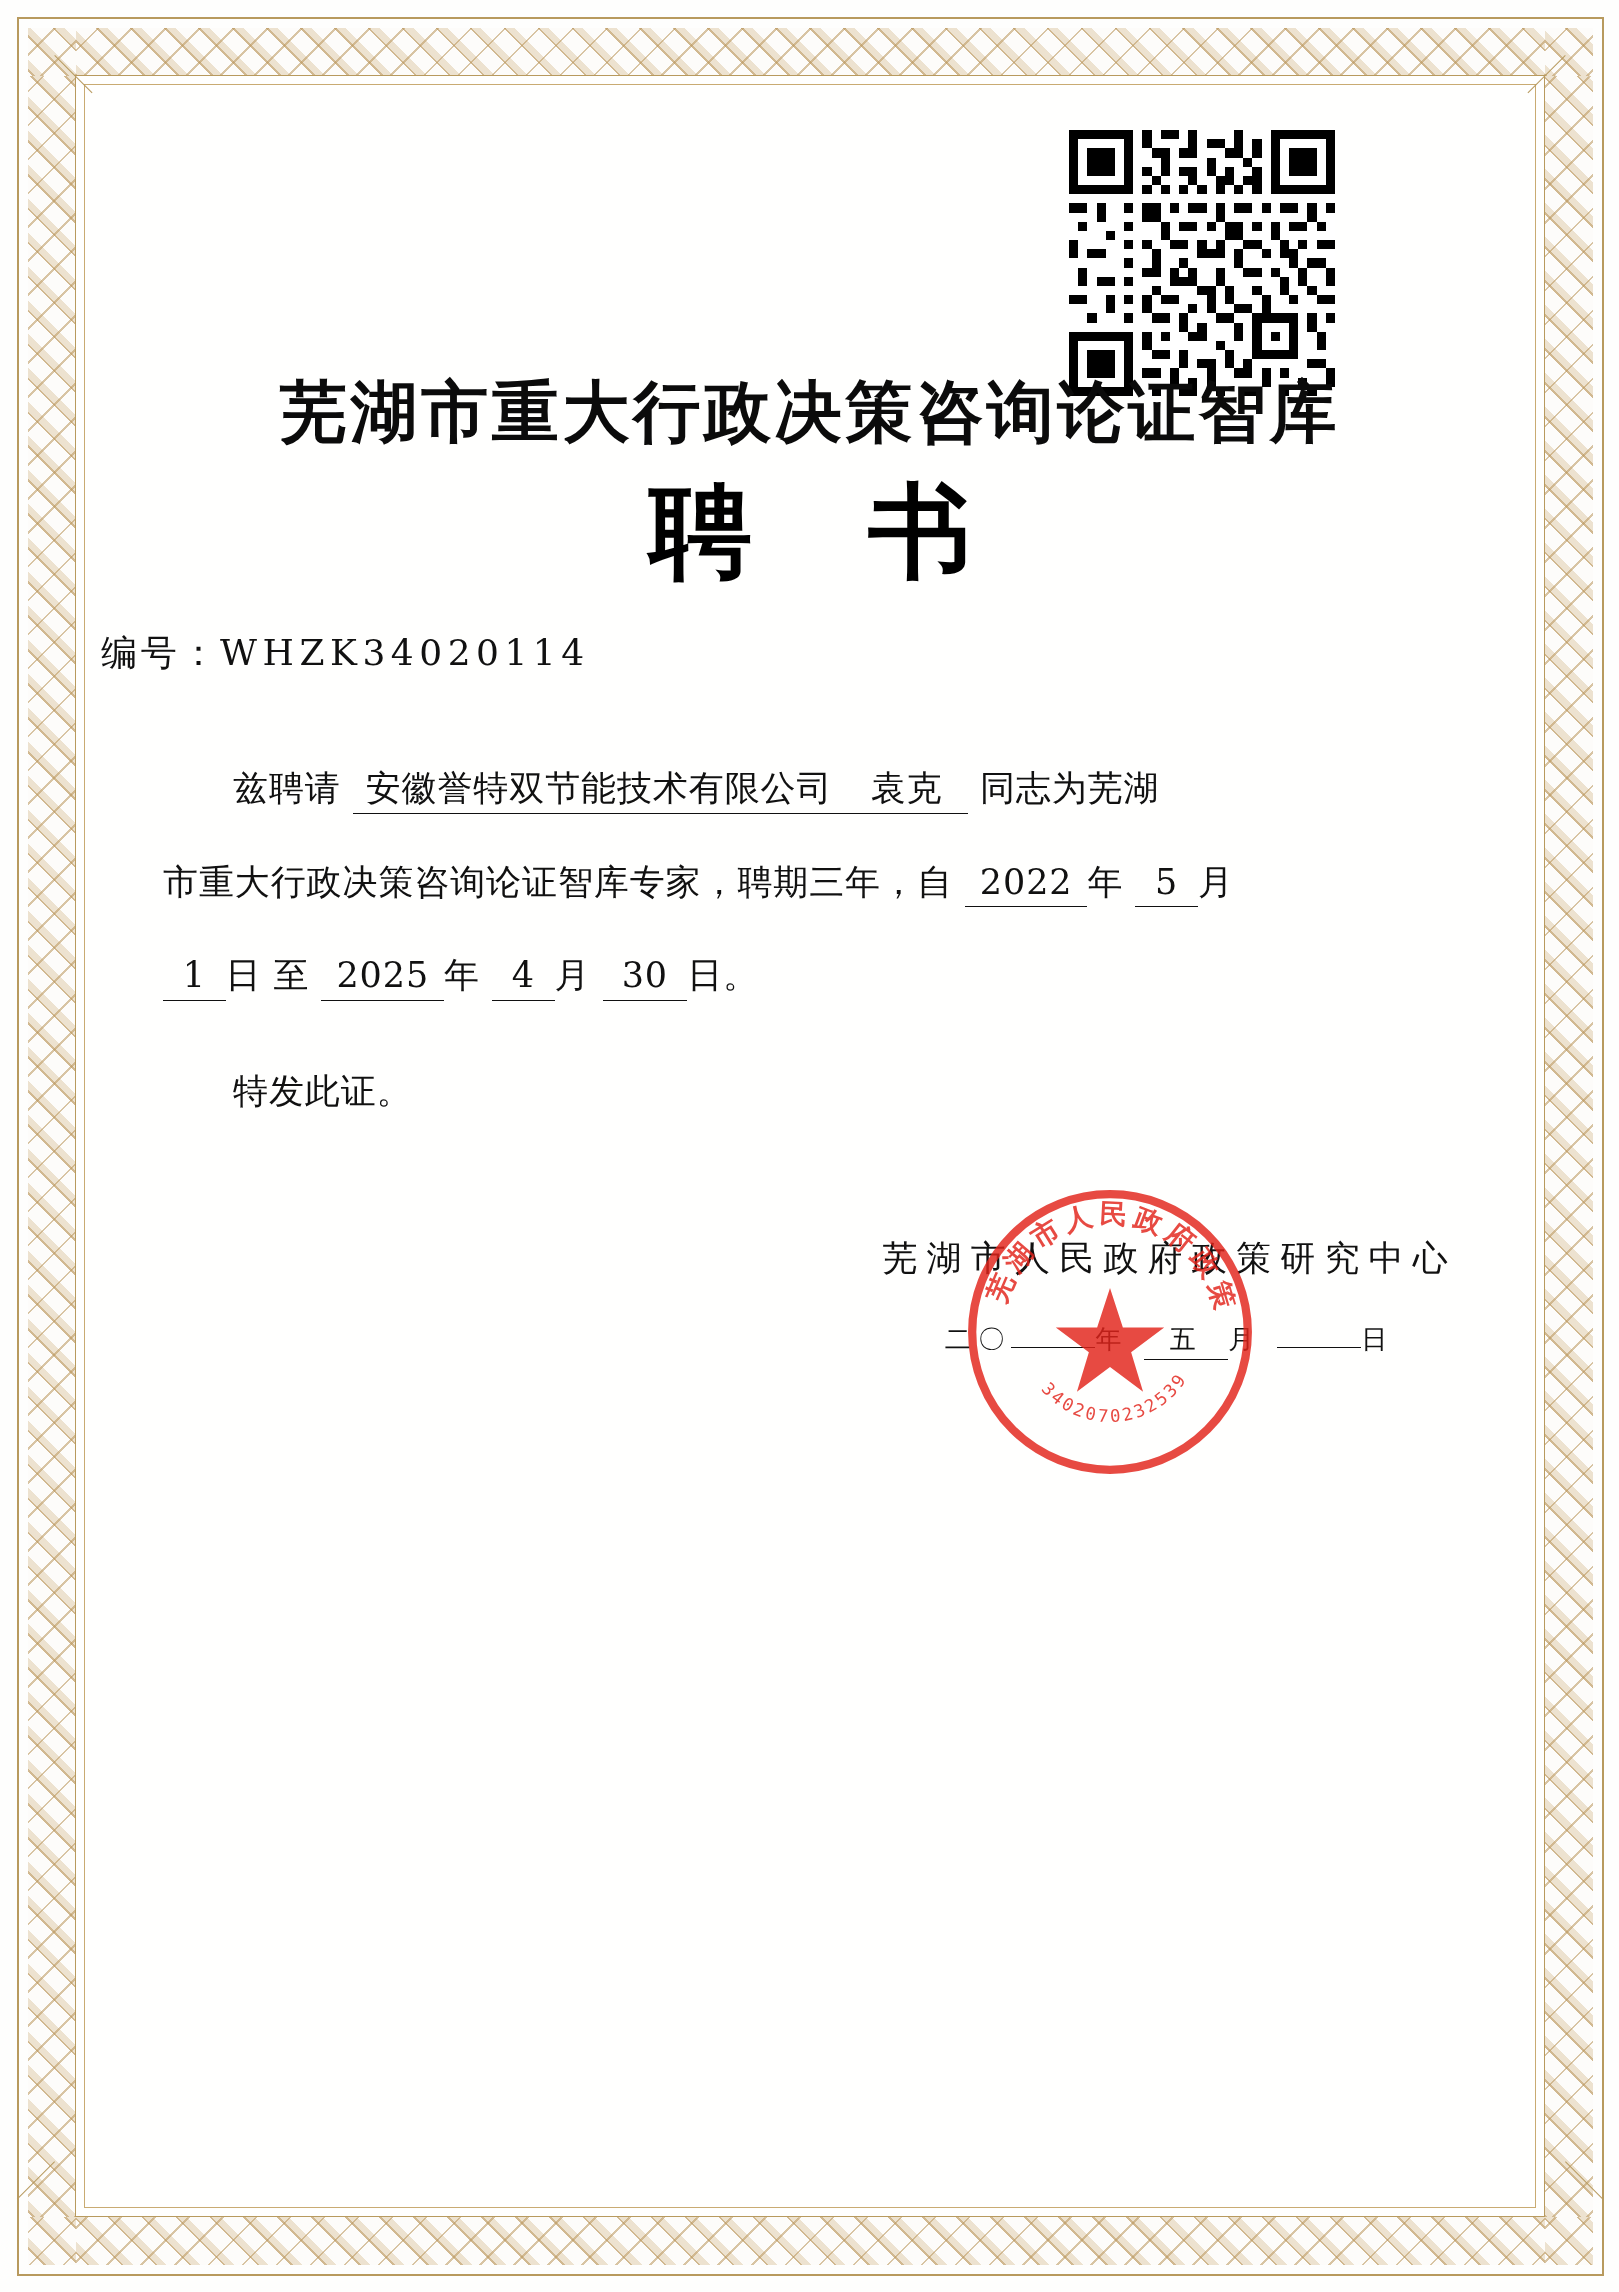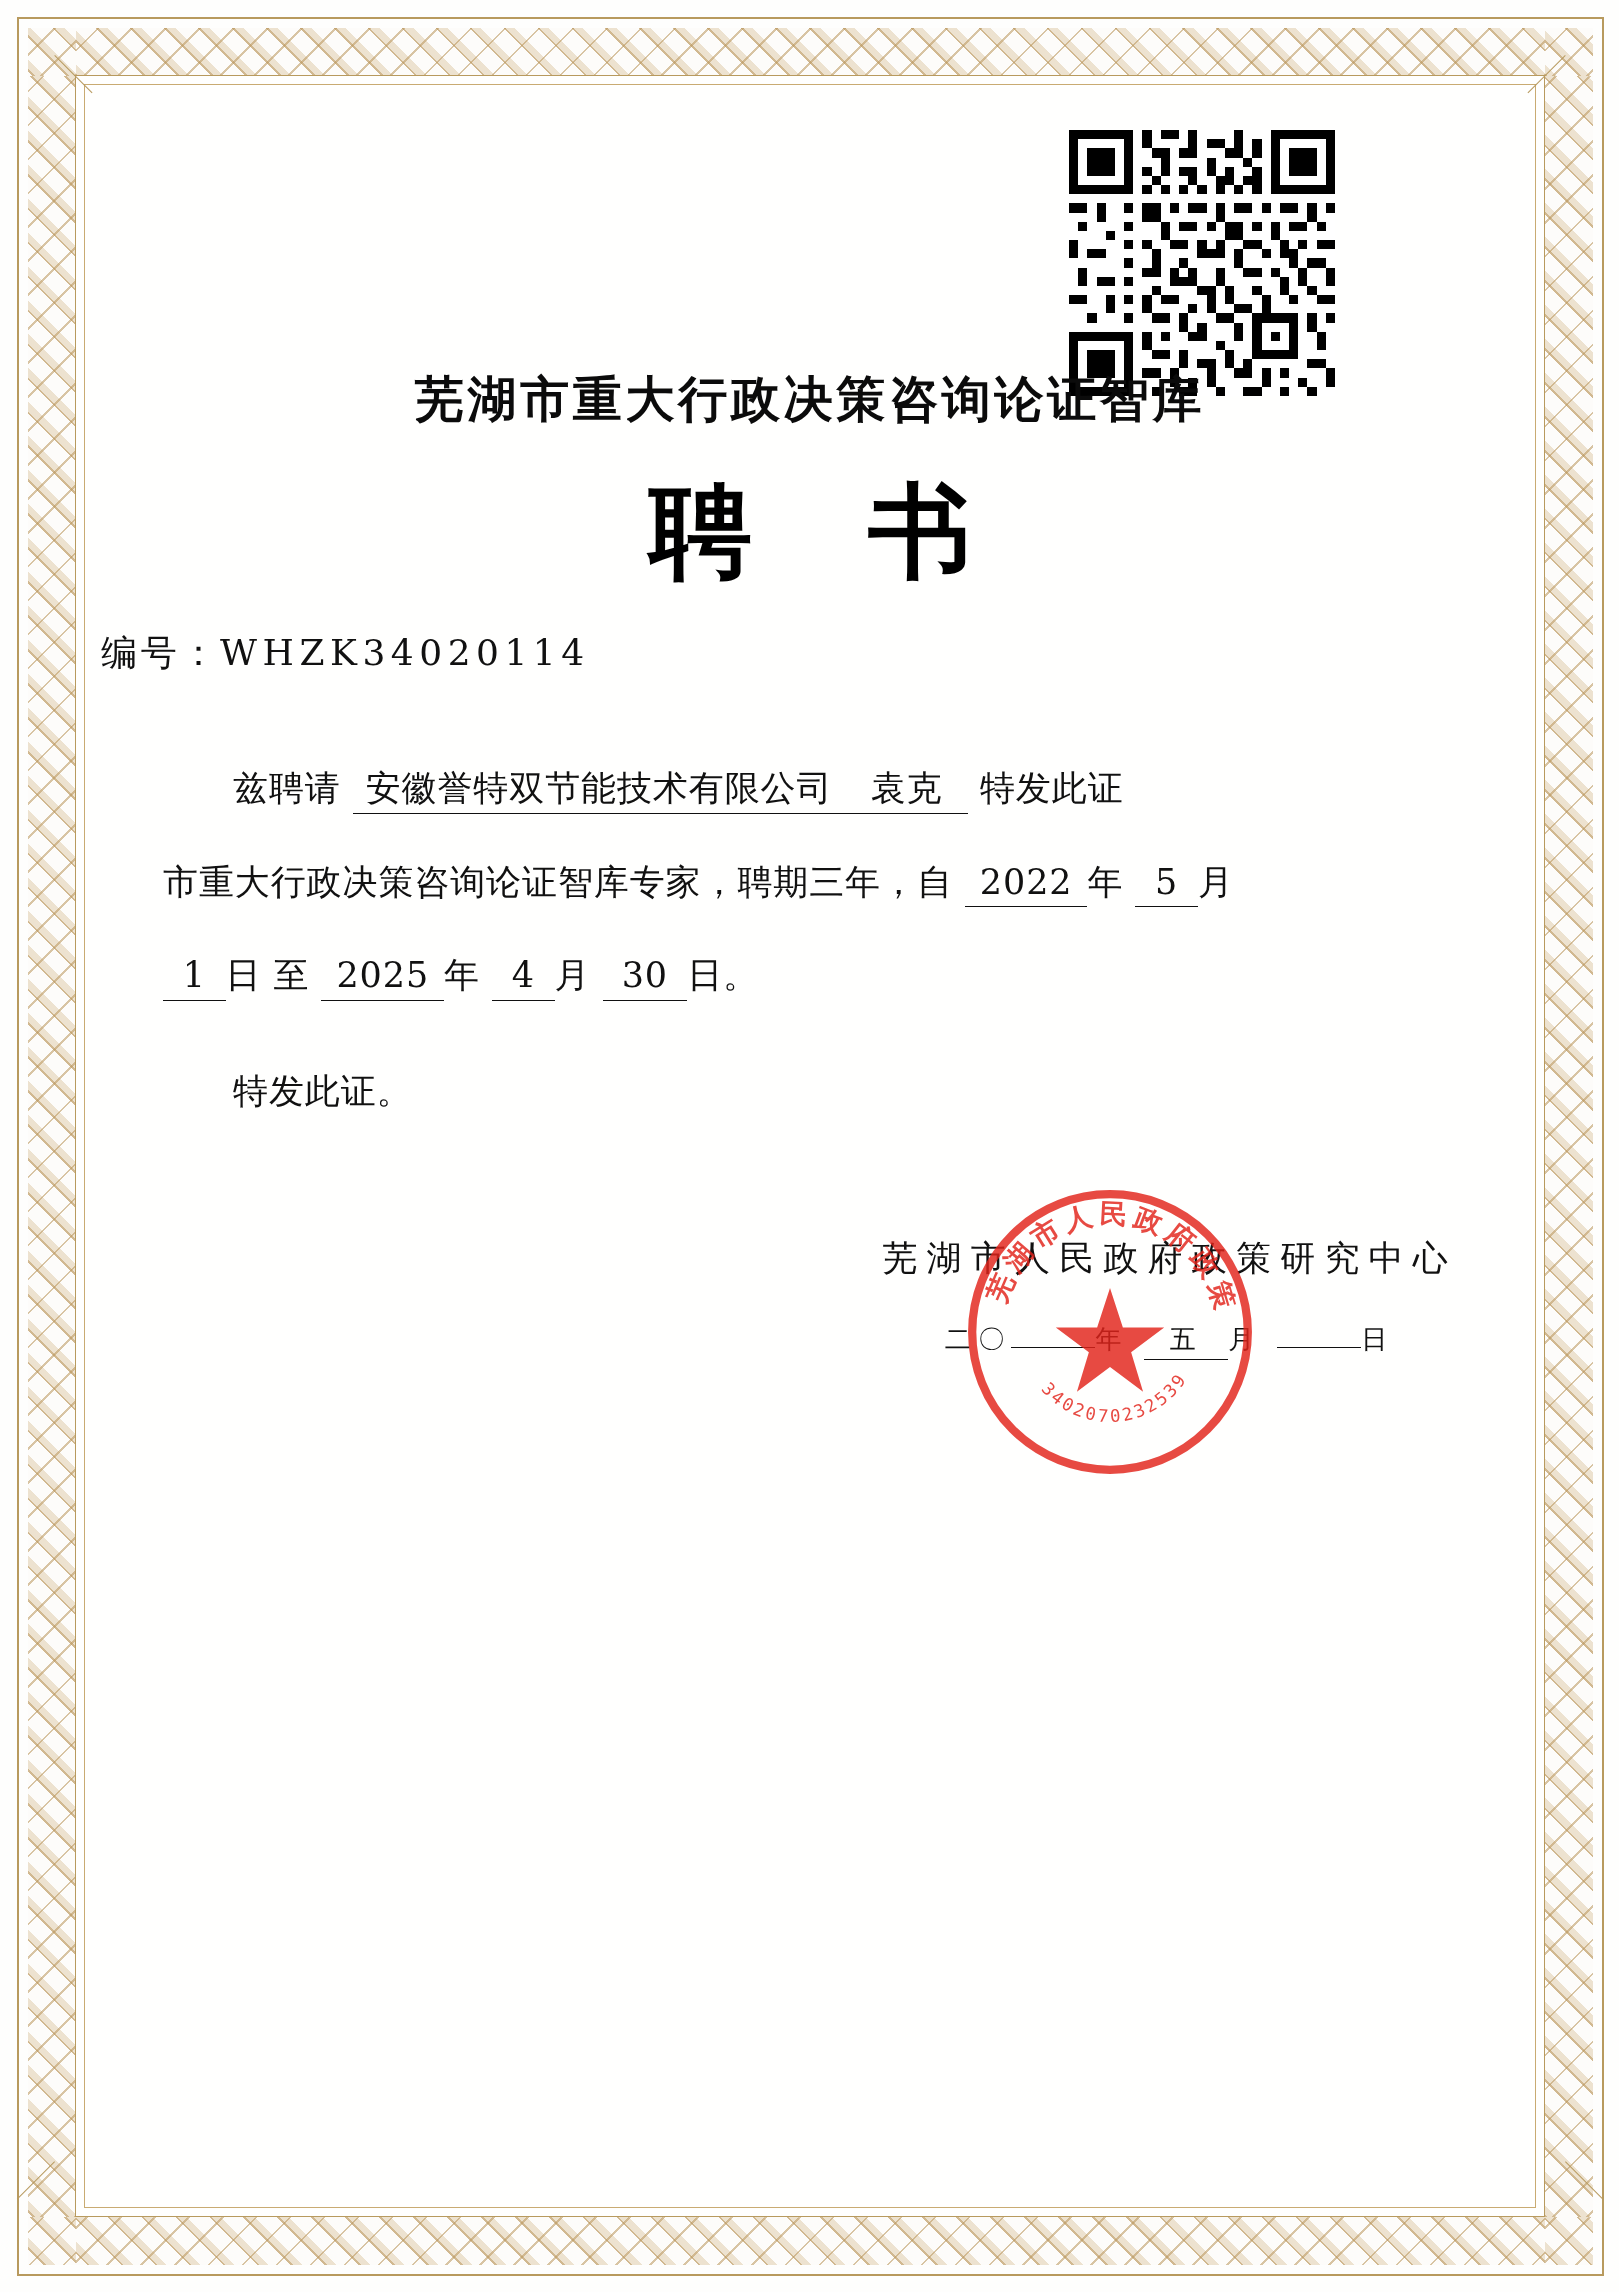--- a/index.html
+++ b/index.html
@@ -111,21 +111,21 @@
   .qr svg { display: block; }
 
   .heading {
     position: absolute;
     top: 266px;
     left: 0;
     right: 0;
     text-align: center;
     font-family: "DejaVu Serif", "Liberation Serif", serif;
     font-weight: bold;
-    font-size: 49px;
+    font-size: 67px;
     letter-spacing: 3.7px;
     color: #0b0b0b;
   }
 
   .title-big {
     position: absolute;
     top: 363px;
     left: 0;
     right: 0;
     text-align: center;
@@ -415,21 +415,21 @@
     <div class="title-big">聘 书</div>
 
     <div class="serial">
       <span>编号：</span><span class="code">WHZK34020114</span>
     </div>
 
     <div class="body-text">
       <div class="para">
         <span class="indent"></span><span>兹聘请</span>
         <span class="fill name">安徽誉特双节能技术有限公司</span><span class="fill num2">袁克</span>
-        <span>特发此证</span>
+        <span>同志为芜湖</span>
       </div>
       <div class="para">
         <span>市重大行政决策咨询论证智库专家，聘期三年，自</span>
         <span class="fill num-year">2022</span><span>年</span>
         <span class="fill num1">5</span><span>月</span>
       </div>
       <div class="para">
         <span class="fill num1">1</span><span>日</span>
         <span>至</span>
         <span class="fill num-year">2025</span><span>年</span>

